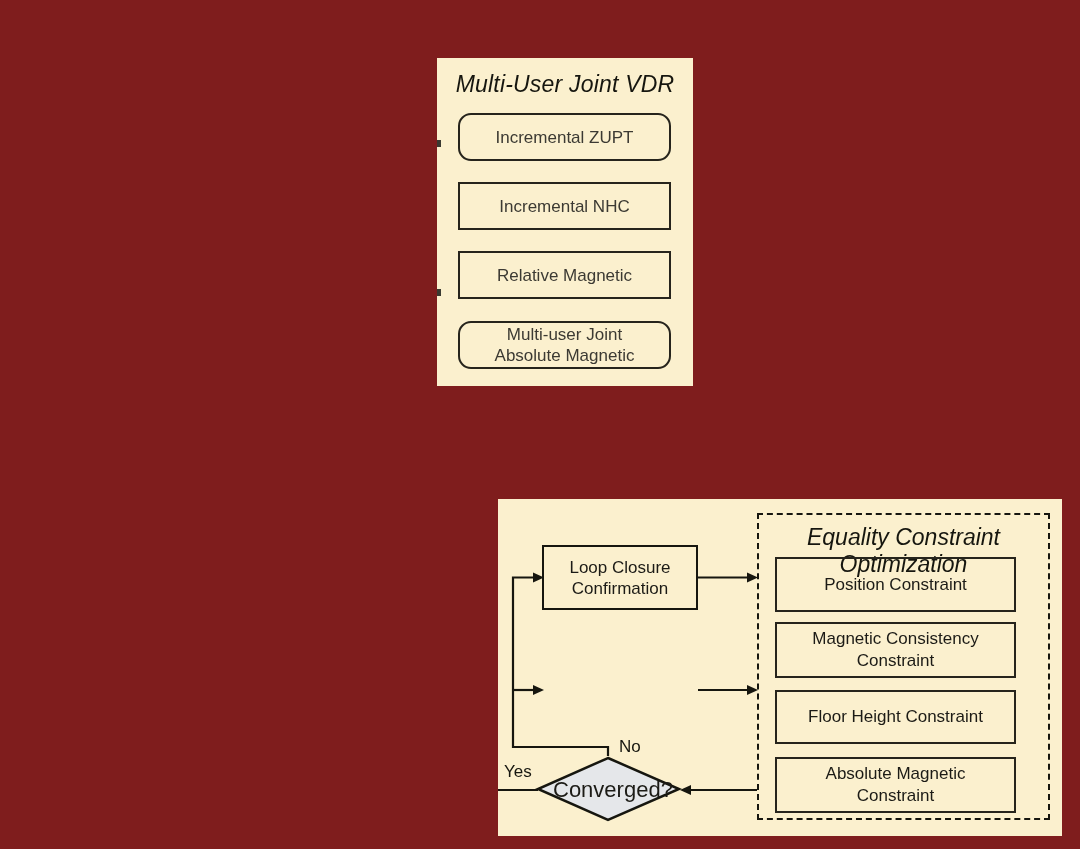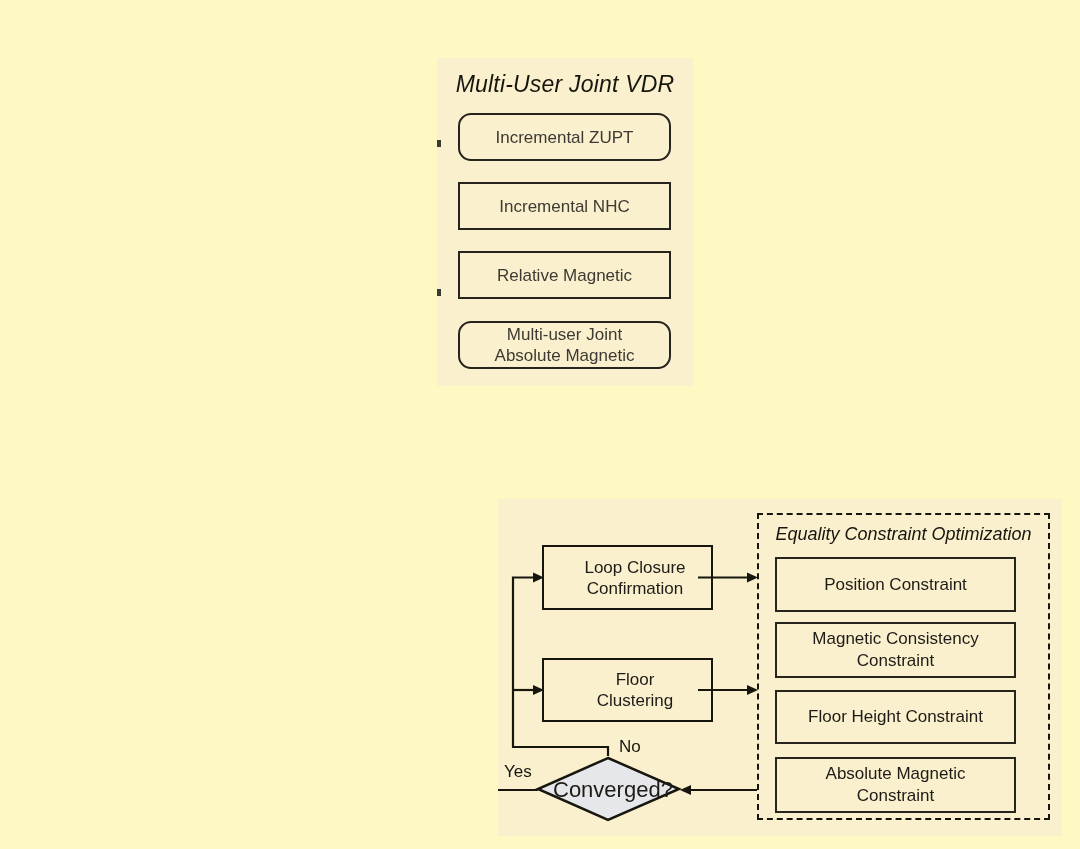--- a/index.html
+++ b/index.html
@@ -1,39 +1,39 @@
 <!DOCTYPE html>
 <html><head>
 <meta charset="utf-8">
 <style>
   html,body{margin:0;padding:0;background:#000;}
-  .stage{position:relative;width:1080px;height:849px;background:#fef9c3;overflow:hidden;
+  .stage{position:relative;width:1080px;height:849px;background:#7f1d1d;overflow:hidden;
          font-family:"Liberation Sans", sans-serif;}
   .panel{position:absolute;background:#FBF0CE;}
   
   .vdr-panel{left:437px;top:58px;width:256px;height:328px;}
   .vdr-title{position:absolute;left:0;top:13px;width:100%;text-align:center;
              font-style:italic;font-size:23px;color:#16160f;letter-spacing:.2px;}
   .vdr-box{position:absolute;left:21px;width:209px;height:44px;border:2px solid #26241c;
            display:flex;align-items:center;justify-content:center;text-align:center;
            font-size:17px;line-height:21px;color:#3c3a33;white-space:pre-line;}
   .stub{position:absolute;left:0;width:4px;height:7px;background:#3a3a32;}
   
   .opt-panel{left:498px;top:499px;width:564px;height:337px;}
   .flow-box{position:absolute;left:44px;width:152px;border:2px solid #16160f;
             display:flex;align-items:center;justify-content:center;text-align:center;
-            font-size:17px;line-height:21px;color:#1c1b16;white-space:pre-line;padding-left:15px;}
+            font-size:17px;line-height:21px;color:#1c1b16;white-space:pre-line;}
   .svg-layer{position:absolute;left:0;top:0;width:564px;height:337px;}
   .flow-label{position:absolute;font-size:17px;color:#16160f;}
   .decision-label{position:absolute;left:55px;top:278px;width:110px;text-align:center;
                   font-size:22px;color:#1c1b16;}
   .dashed-box{position:absolute;left:259px;top:14px;width:289px;height:303px;
               border:2px dashed #16160f;}
   .ec-title{position:absolute;left:0;top:9px;width:100%;text-align:center;
-            font-style:italic;font-size:18px;color:#16160f;}
+            font-style:italic;font-size:23px;color:#16160f;}
   .c-box{position:absolute;left:16px;width:237px;border:2px solid #26241c;
          display:flex;align-items:center;justify-content:center;text-align:center;
          font-size:17px;line-height:22px;color:#1c1b16;white-space:pre-line;}
 </style>
 </head>
 <body>
 
 <div class="stage">
 
   <div class="panel vdr-panel">
@@ -66,22 +66,20 @@
       <path d="M259,291 L192,291" fill="none" stroke="#16160f" stroke-width="2.2"></path>
       <polygon points="193,286 193,296 182,291" fill="#16160f"></polygon>
 
       <path d="M0,291 L40,291" fill="none" stroke="#16160f" stroke-width="2.2"></path>
 
       <polygon points="110,259 181,290 110,321 40,290" fill="#E5E7EA" stroke="#16160f" stroke-width="2.5"></polygon>
     </svg>
 
     <div class="flow-box" style="top:46px;height:61px;">Loop Closure
 Confirmation</div>
-    <div class="flow-box" style="top:159px;height:60px;">Floor
-Clustering</div>
 
     <div class="decision-label">Converged?</div>
     <div class="flow-label" style="left:6px;top:263px;">Yes</div>
     <div class="flow-label" style="left:121px;top:238px;">No</div>
 
     <div class="dashed-box">
       <div class="ec-title">Equality Constraint Optimization</div>
 
       <div class="c-box" style="top:42px;height:51px;">Position Constraint</div>
       <div class="c-box" style="top:107px;height:52px;">Magnetic Consistency

